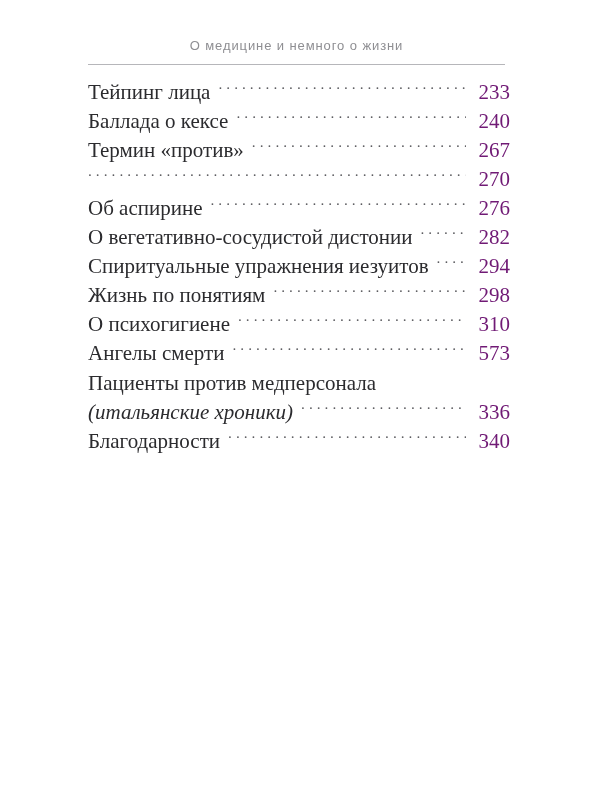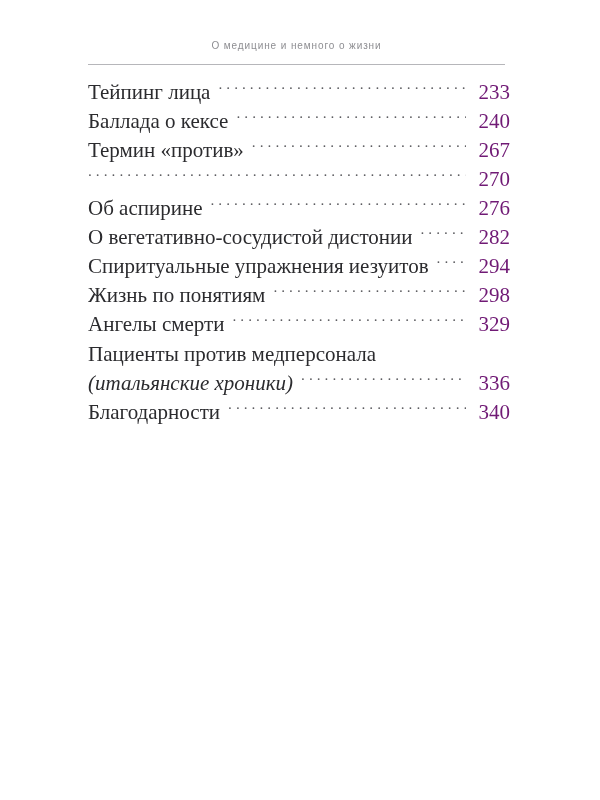--- a/index.html
+++ b/index.html
@@ -19,21 +19,21 @@
   }
 
   
   .running-head {
     position: absolute;
     left: 88px;
     top: 38px;
     width: 417px;
     text-align: center;
     font-family: "Liberation Sans", "DejaVu Sans", sans-serif;
-    font-size: 10px;
+    font-size: 13px;
     line-height: 16px;
     letter-spacing: 0.9px;
     color: #8e8e92;
     white-space: nowrap;
     font-variant: none;
   }
 
   .head-rule {
     position: absolute;
     left: 88px;
@@ -150,23 +150,28 @@
         <span class="toc-title">Спиритуальные упражнения иезуитов</span>
         <span class="leader"></span>
         <span class="toc-page">294</span>
       </div>
       <div class="toc-row">
         <span class="toc-title">Жизнь по понятиям</span>
         <span class="leader"></span>
         <span class="toc-page">298</span>
       </div>
       <div class="toc-row">
+        <span class="toc-title">О психогигиене</span>
+        <span class="leader"></span>
+        <span class="toc-page">310</span>
+      </div>
+      <div class="toc-row">
         <span class="toc-title">Ангелы смерти</span>
         <span class="leader"></span>
-        <span class="toc-page">329</span>
+        <span class="toc-page">573</span>
       </div>
       <div class="toc-row title-only gap-before">
         <span class="toc-title">Пациенты против медперсонала</span>
         <span class="leader"></span>
         <span class="toc-page"></span>
       </div>
       <div class="toc-row continuation">
         <span class="toc-title">(итальянские хроники)</span>
         <span class="leader"></span>
         <span class="toc-page">336</span>

